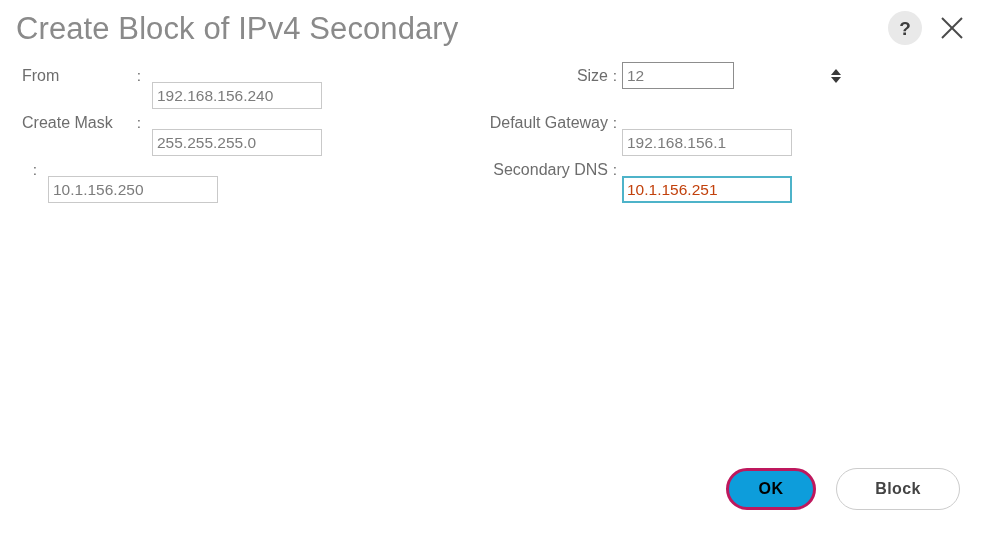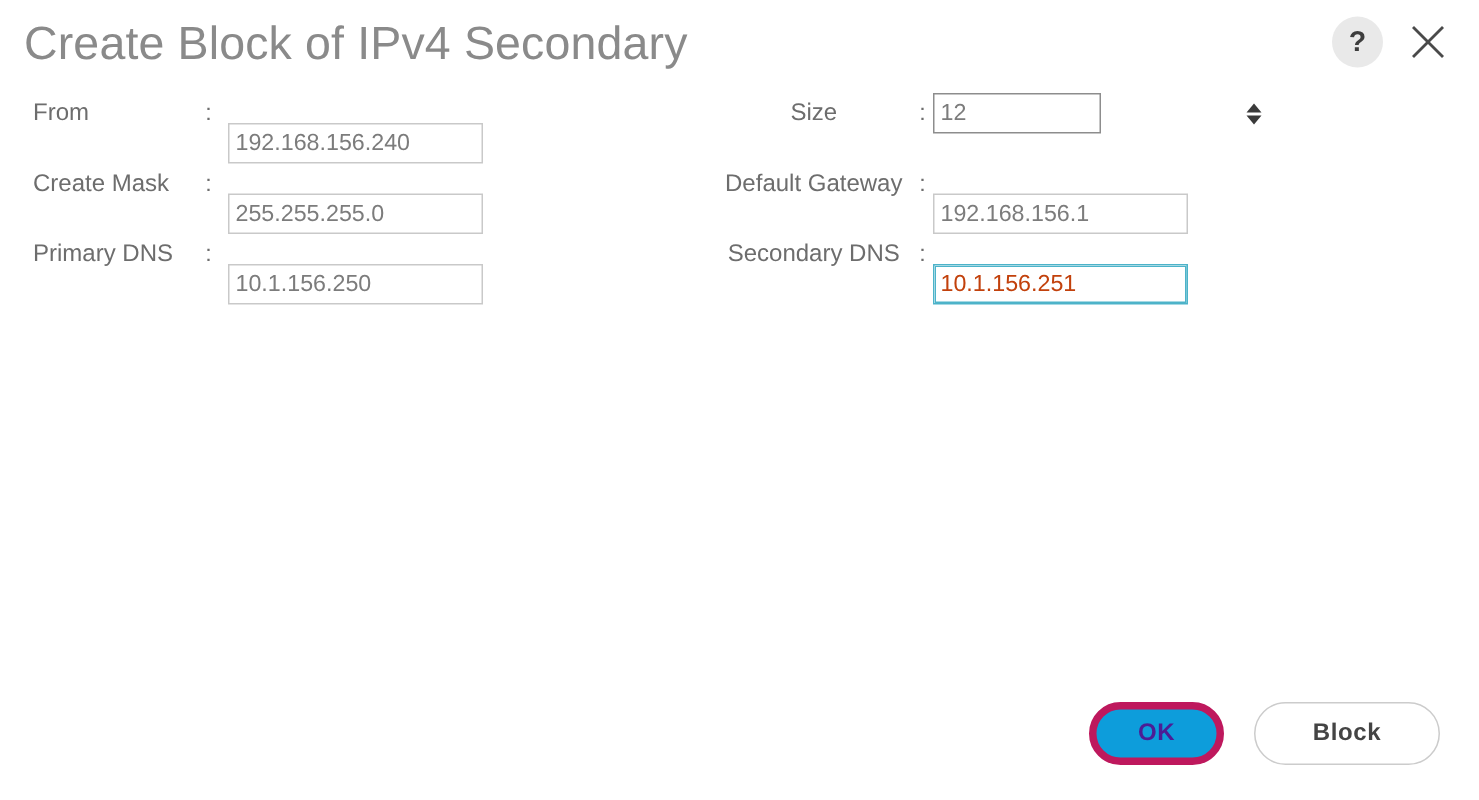--- a/index.html
+++ b/index.html
@@ -103,21 +103,21 @@
   .field-colon {
     font-size: 15.5px;
     color: #6d6d6d;
     line-height: 27px;
     text-align: center;
   }
 
   
   .form-column.left .field-label { width: 104px; text-align: left; }
   .form-column.left .field-colon { width: 26px; }
-  .form-column.right .field-label { width: 131px; text-align: center; }
+  .form-column.right .field-label { width: 131px; text-align: right; }
   .form-column.right .field-colon { width: 14px; }
 
   .text-input {
     box-sizing: border-box;
     width: 170px;
     height: 27px;
     padding: 0 4px;
     border: 1px solid #c9c9c9;
     background: #ffffff;
     font-family: "Liberation Sans", "DejaVu Sans", sans-serif;
@@ -197,22 +197,22 @@
     letter-spacing: 0.4px;
     cursor: pointer;
     display: flex;
     align-items: center;
     justify-content: center;
     padding: 0 20px;
   }
   .btn-ok {
     width: 90px;
     background: #0d9ddb;
-    color: #4c1d95;
-    border: 5px solid #be185d;
+    color: #000000;
+    border: 3px solid #be185d;
   }
   .btn-cancel {
     width: 124px;
     background: #ffffff;
     color: #444444;
     border: 1px solid #cccccc;
   }
 </style>
 </head>
 <body>
@@ -245,21 +245,20 @@
       <input class="text-input" type="text" value="192.168.156.240" style="">
     </div>
 
     <div class="form-row">
       <span class="field-label">Create Mask</span>
       <span class="field-colon">:</span>
       <input class="text-input" type="text" value="255.255.255.0" style="">
     </div>
 
     <div class="form-row">
-      <span class="field-label">Primary DNS</span>
       <span class="field-colon">:</span>
       <input class="text-input" type="text" value="10.1.156.250" style="">
     </div>
 
   </div>
 
   <div class="form-column right">
 
     <div class="form-row">
       <span class="field-label">Size</span>

